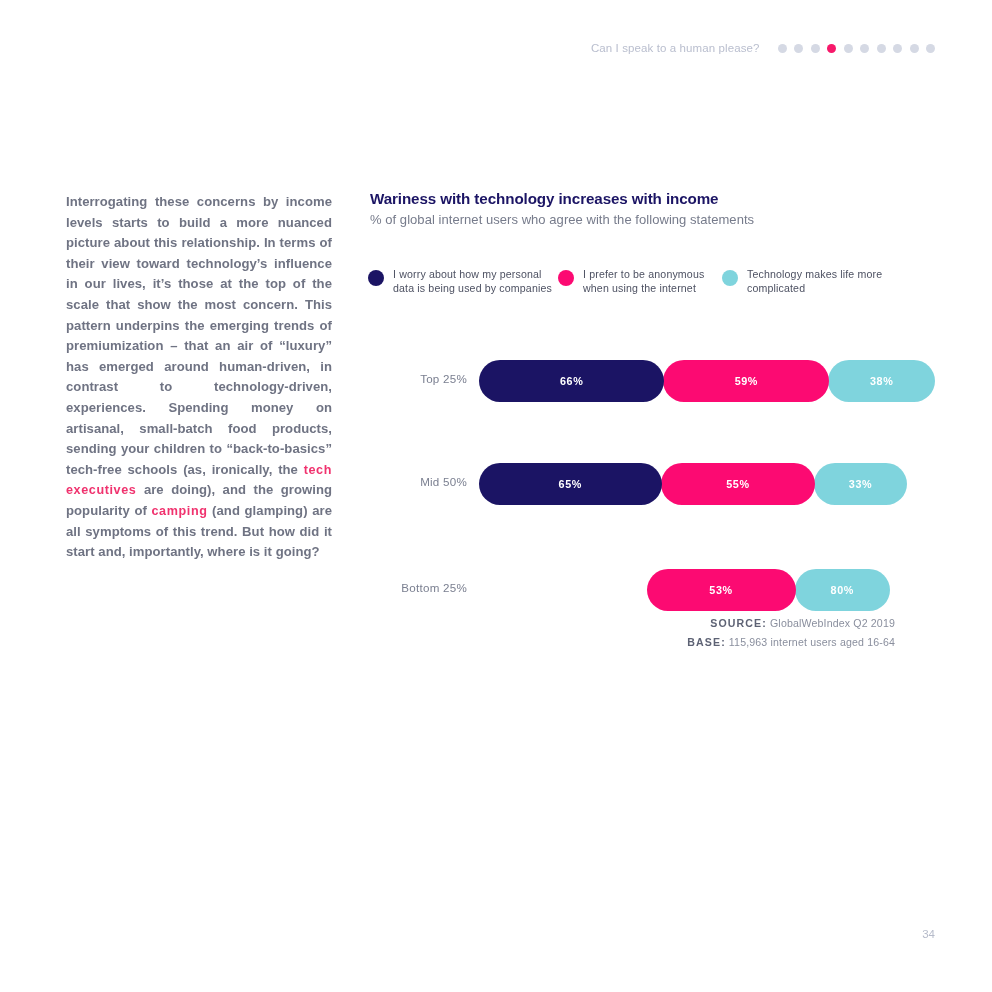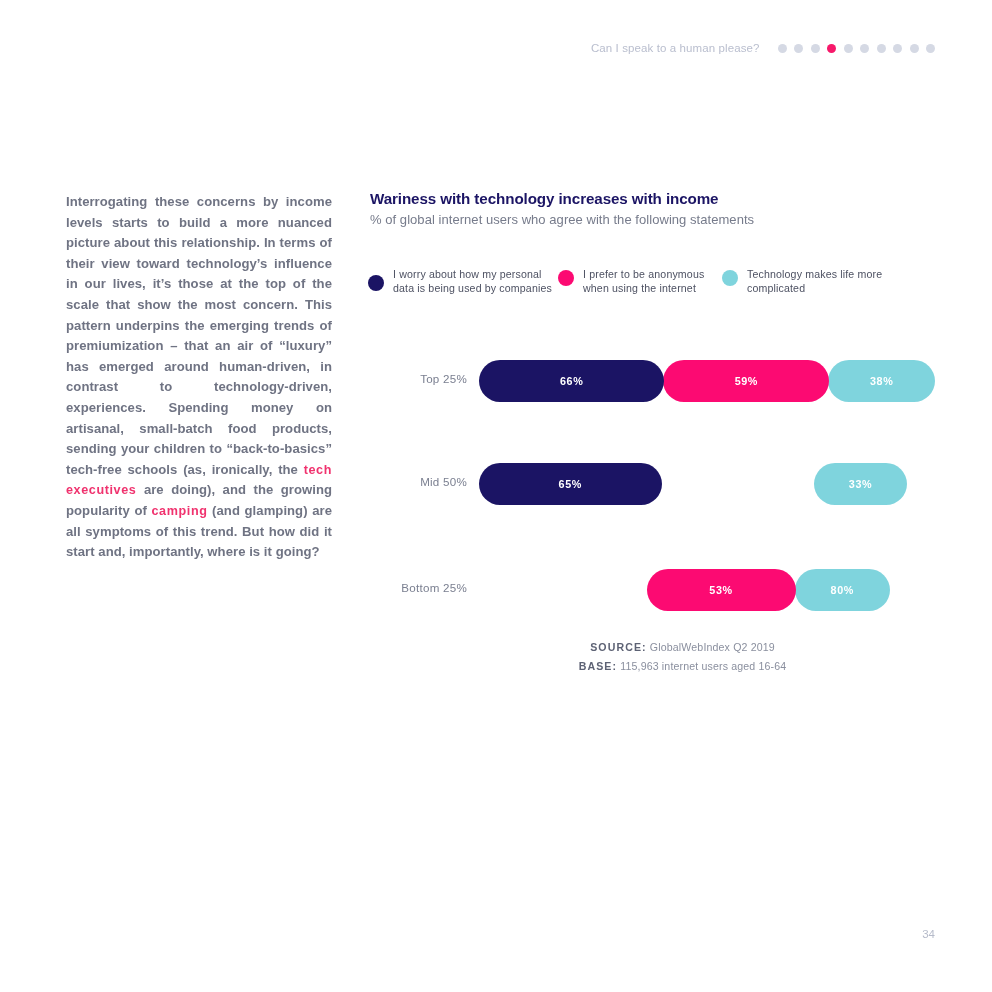--- a/index.html
+++ b/index.html
@@ -73,21 +73,21 @@
   }
 
   
   .legend{
     position:absolute;
     left:368px;top:268px;
     width:540px;
     display:flex;
   }
   .legend-item{display:flex;align-items:flex-start;}
-  .legend-item.i0{width:190px;align-items:center;}
+  .legend-item.i0{width:190px;}
   .legend-item.i1{width:164px;}
   .legend-item.i2{width:180px;}
   .legend-dot{
     width:16px;height:16px;border-radius:50%;
     flex:0 0 16px;margin-top:2px;
   }
   .legend-text{
     margin-left:9px;
     font-size:10.6px;
     line-height:13.6px;
@@ -129,23 +129,23 @@
     display:flex;align-items:center;justify-content:center;
     color:#ffffff;
     font-size:10.8px;
     font-weight:bold;
     letter-spacing:.6px;
   }
 
   
   .foot{
     position:absolute;
-    left:470px;top:638px;
+    left:470px;top:614px;
     width:425px;
-    text-align:center;
+    text-align:right;
   }
   .foot-line{
     font-size:10.6px;
     color:#8a8f9e;
     letter-spacing:.15px;
     line-height:18.6px;
     white-space:nowrap;
   }
   .foot-key{
     font-weight:bold;
@@ -219,20 +219,23 @@
             <span>38%</span>
           </div>
         </div>
       </div>
       <div class="bar-row r1">
         <div class="row-label">Mid 50%</div>
         <div class="seg-wrap" style="width: 426.93px;">
           <div class="seg" style="left: 0px; width: 182.65px; background: rgb(27, 20, 100); z-index: 10;">
             <span>65%</span>
           </div>
+          <div class="seg" style="left: 181.65px; width: 154.55px; background: rgb(252, 10, 114); z-index: 9;">
+            <span>55%</span>
+          </div>
           <div class="seg" style="left: 335.2px; width: 92.73px; background: rgb(127, 212, 221); z-index: 8;">
             <span>33%</span>
           </div>
         </div>
       </div>
       <div class="bar-row r2">
         <div class="row-label">Bottom 25%</div>
         <div class="seg-wrap" style="width: 410.07px;">
           <div class="seg" style="left: 167.6px; width: 148.93px; background: rgb(252, 10, 114); z-index: 9;">
             <span>53%</span>

